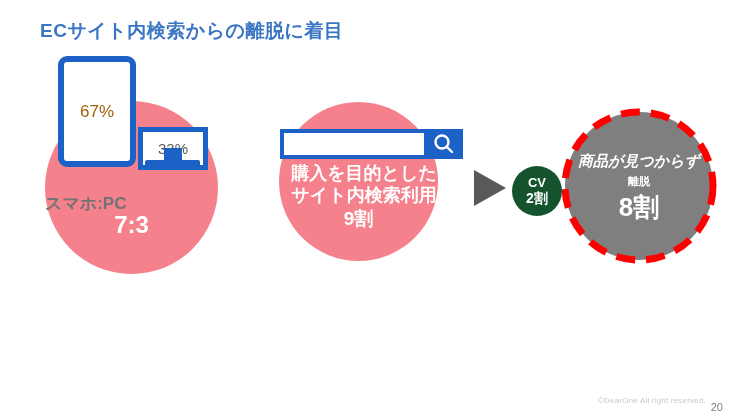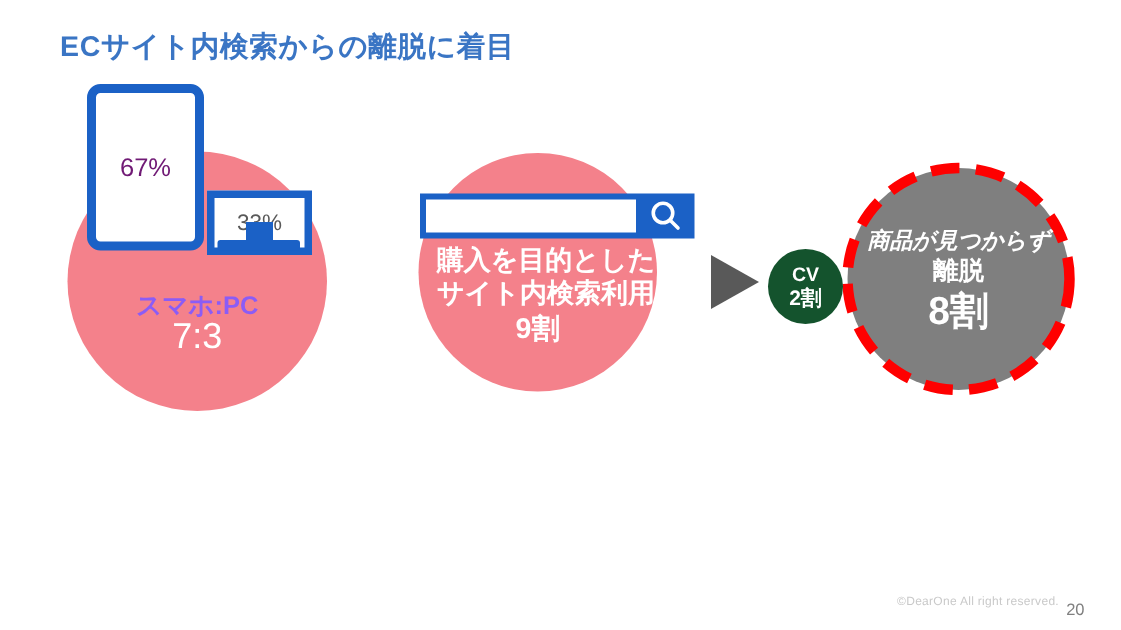--- a/index.html
+++ b/index.html
@@ -22,39 +22,39 @@
   .left-circle { left:45px; top:101px; width:173px; height:173px; }
   .mid-circle  { left:279px; top:102px; width:159px; height:159px; }
 
   
   .phone {
     left:58px; top:56px; width:78px; height:111px;
     border:6px solid #1B61C6; border-radius:9px; background:#ffffff;
     display:flex; align-items:center; justify-content:center;
     z-index:3;
   }
-  .phone .pct { font-size:17px; color:#701a75; }
+  .phone .pct { font-size:17px; color:#a16207; }
   .monitor-screen {
     left:138px; top:105px; width:70px; height:43px;
     border:5px solid #1B61C6; background:#ffffff;
     display:flex; align-items:center; justify-content:center;
     z-index:3;
     margin-top:22px;
   }
   .monitor-screen .pct { font-size:15px; color:#595959; }
   .monitor-neck { left:164px; top:148px; width:18px; height:13px; background:#1B61C6; z-index:3; }
   .monitor-base { left:145px; top:160px; width:55px; height:7px; background:#1B61C6; border-radius:2px; z-index:3; }
 
   .device-label {
-    left:45px; top:192px; width:173px; text-align:center;
-    color:#8b5cf6; font-weight:bold; font-size:17px; z-index:4;
+    left:45px; top:192px; width:173px; text-align:left;
+    color:#737373; font-weight:bold; font-size:17px; z-index:4;
   }
   .device-ratio {
     left:45px; top:211px; width:173px; text-align:center;
-    color:#ffffff; font-weight:normal; font-size:24px; z-index:4;
+    color:#ffffff; font-weight:bold; font-size:24px; z-index:4;
   }
 
   
   .searchbar {
     left:280px; top:129px; width:183px; height:30px; background:#1B61C6;
     display:flex; align-items:center; z-index:3;
   }
   .search-input {
     margin-left:4px; width:140px; height:22px; background:#ffffff;
   }
@@ -77,21 +77,21 @@
   }
 
   
   .gray-circle-svg { left:557px; top:104px; z-index:1; }
   .exit-text {
     left:557px; top:104px; width:164px; height:164px;
     display:flex; flex-direction:column; align-items:center; justify-content:center;
     color:#ffffff; font-weight:bold; text-align:center; z-index:2;
   }
   .exit-line1 { font-size:15px; line-height:19px;font-style:italic; }
-  .exit-line2 { font-size:17px; line-height:22px; }
+  .exit-line2 { font-size:11px; line-height:22px; }
   .exit-value { font-size:26px; line-height:30px; }
 
   .cv-circle {
     left:512px; top:166px; width:50px; height:50px; border-radius:50%;
     background:#14532d; display:flex; flex-direction:column;
     align-items:center; justify-content:center;
     color:#ffffff; font-weight:bold; z-index:5;
   }
   .cv-label { font-size:13px; line-height:15px; }
   .cv-value { font-size:14px; line-height:17px; }

